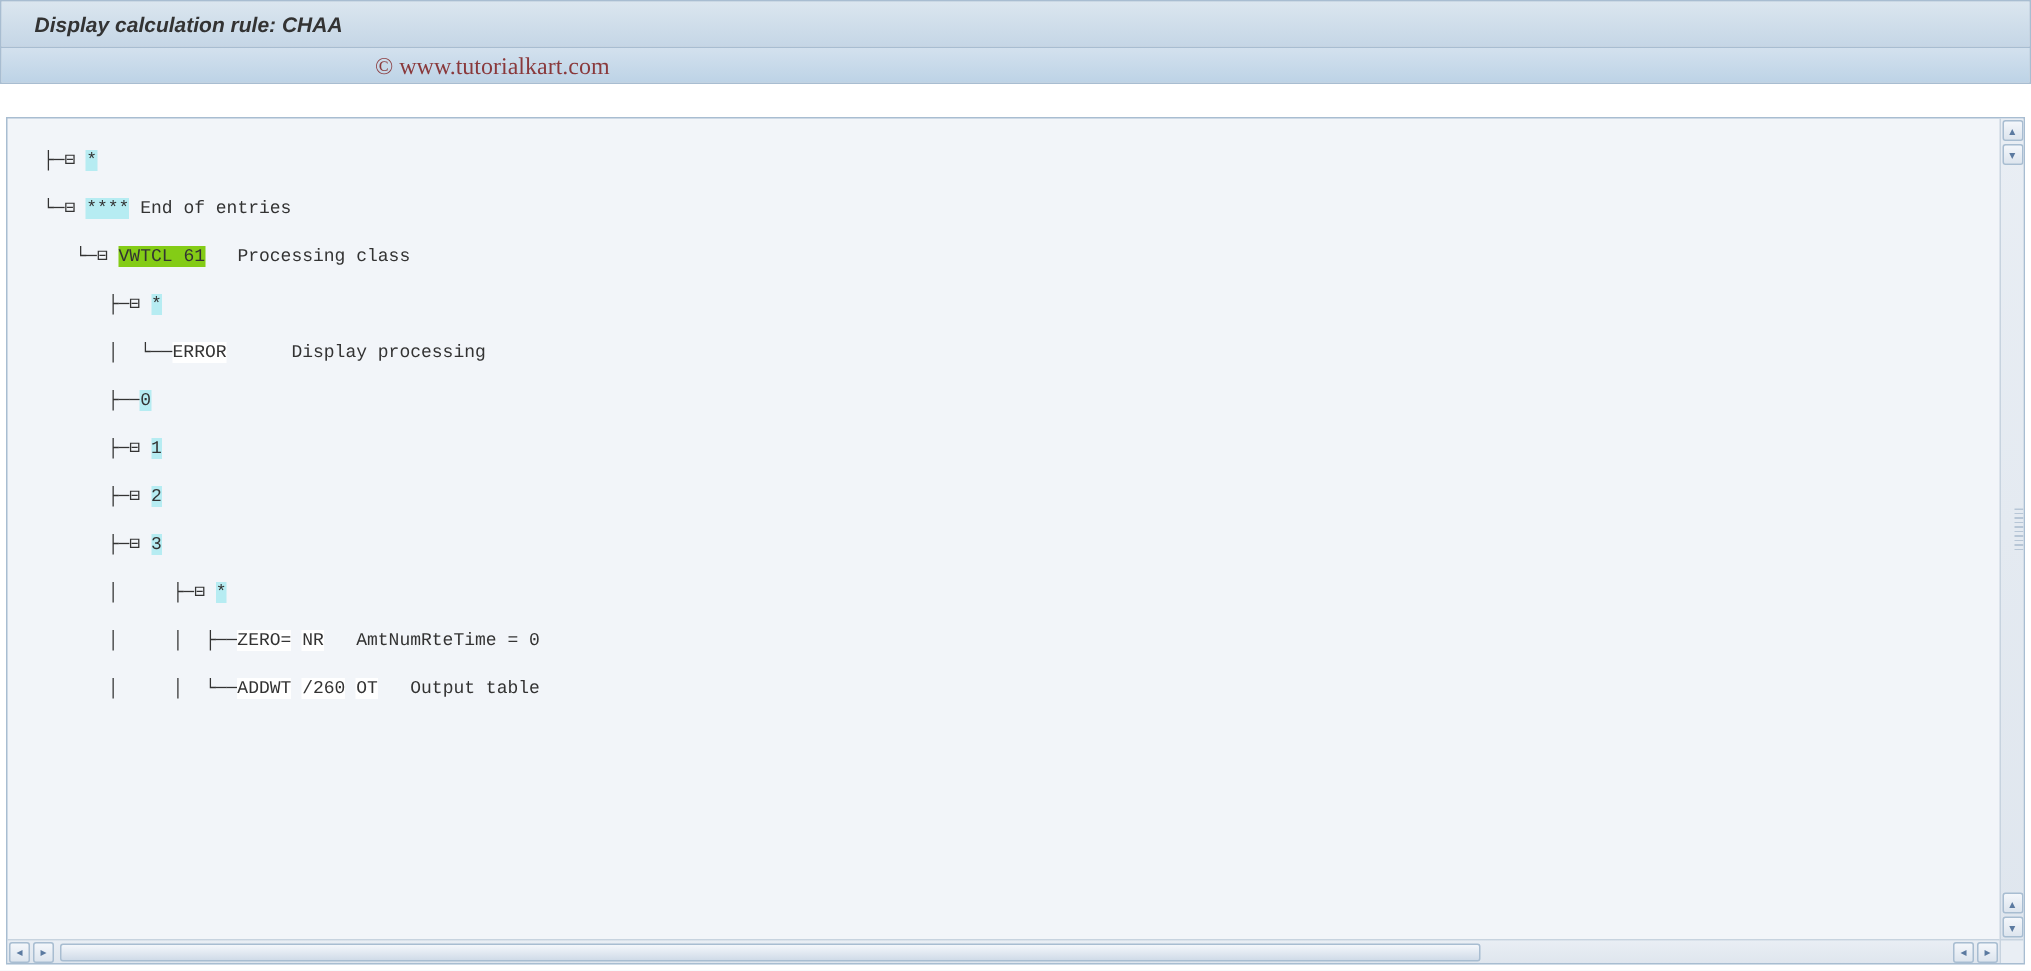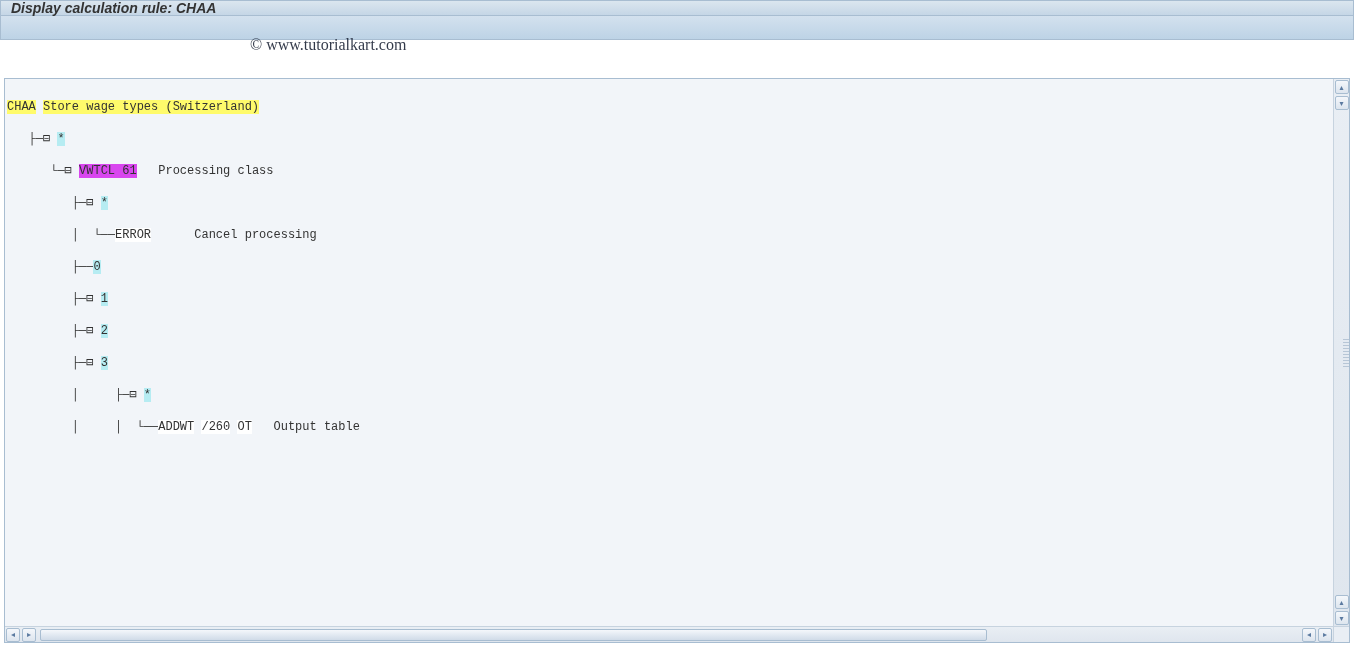--- a/index.html
+++ b/index.html
@@ -7,40 +7,40 @@
   font-family: Arial, sans-serif;
   background: #fff;
   width: 1354px;
   height: 647px;
   overflow: hidden;
   position: relative;
 }
 .title-bar {
   background: linear-gradient(#dbe6ef, #c5d6e6);
   border: 1px solid #a8bdd1;
-  height: 16px;
+  height: 32px;
   display: flex;
   align-items: center;
-  padding-left: 10px;
+  padding-left: 22px;
   font-style: italic;
   font-weight: bold;
   font-size: 14px;
   color: #333;
 }
 .toolbar {
   background: linear-gradient(#d3e1ee, #bdd3e6);
   border: 1px solid #a8bdd1;
   border-top: none;
   height: 24px;
 }
 .watermark {
   position: absolute;
   top: 36px;
   left: 250px;
-  color: #0f172a;
+  color: #7f1d1d;
   font-size: 16px;
   font-family: Georgia, serif;
   opacity: 0.85;
   pointer-events: none;
   z-index: 100;
 }
 .content-wrapper {
   position: absolute;
   top: 78px;
   left: 4px;
@@ -52,21 +52,21 @@
 }
 .tree-area {
   font-family: "Courier New", monospace;
   font-size: 12px;
   line-height: 16px;
   padding: 4px 0 0 2px;
   color: #333;
   white-space: pre;
 }
 .hl-yellow { background: #fffb6b; }
-.hl-green  { background: #d946ef; }
+.hl-green  { background: #84cc16; }
 .hl-cyan   { background: #b6ecf2; }
 .hl-white  { background: #ffffff; }
 .scroll-vert {
   position: absolute;
   top: 0; right: 0;
   bottom: 16px;
   width: 16px;
   background: linear-gradient(#e9eef4,#dfe6ee);
   border-left: 1px solid #c7d3df;
   display: flex;
@@ -129,30 +129,31 @@
 
 <div class="title-bar">
   <span>Display calculation rule: CHAA</span>
 </div>
 <div class="toolbar"></div>
 
 <div class="watermark">© www.tutorialkart.com</div>
 
 <div class="content-wrapper">
   <div class="tree-area">
-<span class="r"><span class="hl-yellow">CHAA</span> <span class="hl-yellow">Store wage types (Switzerland)</span></span>
 <span class="r">   ├─⊟ <span class="hl-cyan">*</span></span>
+<span class="r">   └─⊟ <span class="hl-cyan">****</span> <span>End of entries</span></span>
 <span class="r">      └─⊟ <span class="hl-green">VWTCL 61</span>   <span>Processing class</span></span>
 <span class="r">         ├─⊟ <span class="hl-cyan">*</span></span>
-<span class="r">         │  └──<span class="hl-white">ERROR</span>      <span>Cancel processing</span></span>
+<span class="r">         │  └──<span class="hl-white">ERROR</span>      <span>Display processing</span></span>
 <span class="r">         ├──<span class="hl-cyan">0</span></span>
 <span class="r">         ├─⊟ <span class="hl-cyan">1</span></span>
 <span class="r">         ├─⊟ <span class="hl-cyan">2</span></span>
 <span class="r">         ├─⊟ <span class="hl-cyan">3</span></span>
 <span class="r">         │     ├─⊟ <span class="hl-cyan">*</span></span>
+<span class="r">         │     │  ├──<span class="hl-white">ZERO=</span> <span class="hl-white">NR</span>   <span>AmtNumRteTime = 0</span></span>
 <span class="r">         │     │  └──<span class="hl-white">ADDWT</span> <span class="hl-white">/260</span> <span class="hl-white">OT</span>   <span>Output table</span></span>
 
 
 
 
 
 
 
 
 

